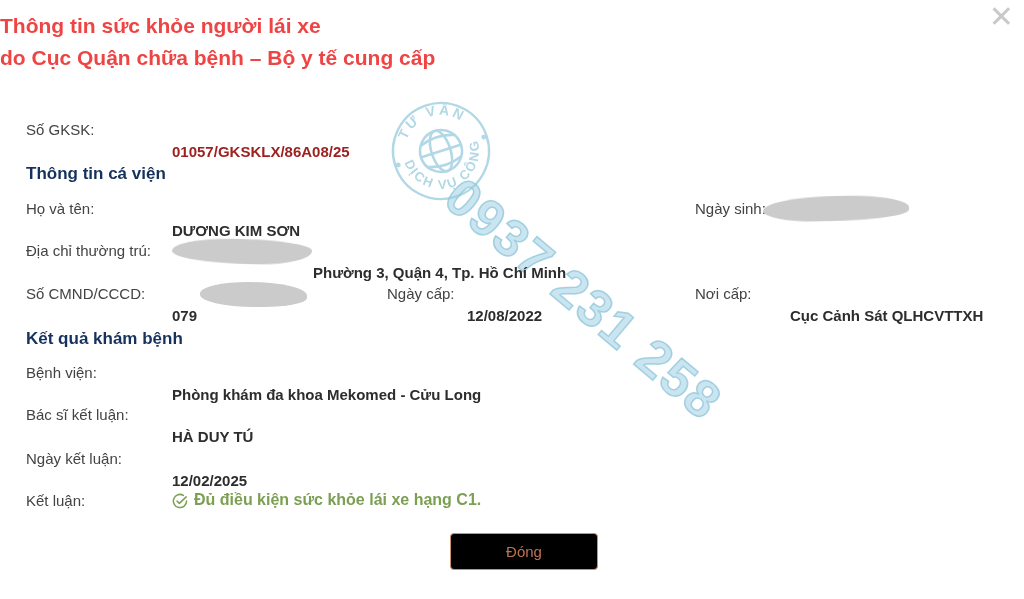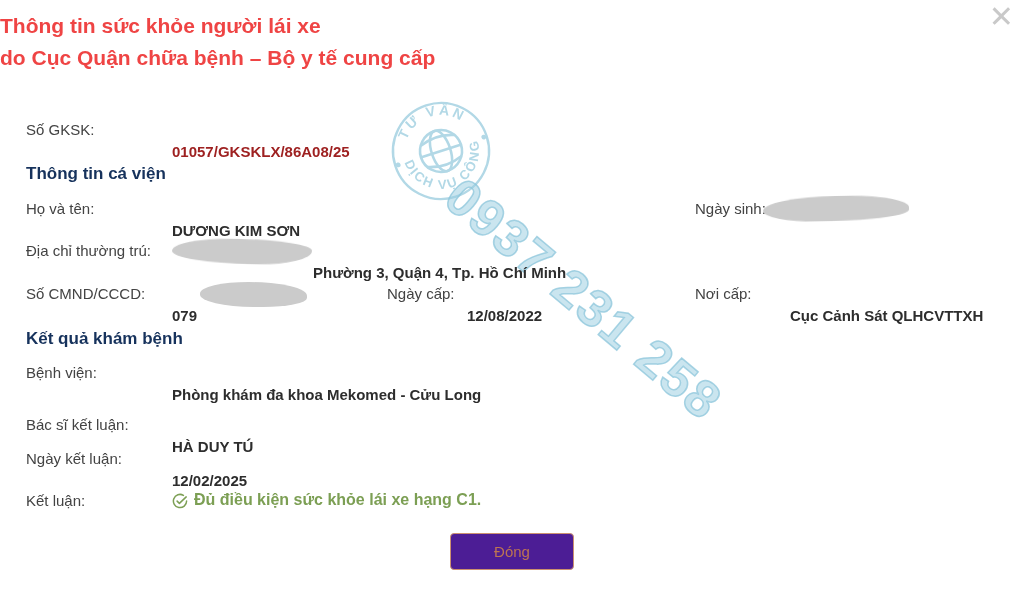--- a/index.html
+++ b/index.html
@@ -34,33 +34,33 @@
   .val { position:absolute; font-size:15px; font-weight:bold; color:#2d2d2d; white-space:nowrap;margin-top:22px; }
   .heading { position:absolute; left:26px; font-size:17px; font-weight:bold; color:#16325c; white-space:nowrap; }
   .gksk-val { color:#9e2121; }
   .blob { position:absolute; background:#cbcbcb; filter:blur(0.6px); }
   .blob.dob  { left:763px; top:196px; width:146px; height:25px; border-radius:55% 45% 60% 40% / 60% 55% 45% 50%; transform:rotate(-1deg); }
   .blob.addr { left:172px; top:239px; width:140px; height:25px; border-radius:45% 55% 40% 60% / 55% 45% 60% 50%; transform:rotate(1deg); }
   .blob.cmnd { left:200px; top:282px; width:107px; height:25px; border-radius:50% 60% 45% 55% / 50% 60% 40% 55%; }
   .conclusion { position:absolute; left:172px; top:491px; font-size:16px; font-weight:bold; color:#7c9f54; white-space:nowrap; display:flex; align-items:flex-end; gap:6px; }
   .check-ico { width:16px; height:16px; display:inline-block; }
   .dong-btn {
-    position:absolute; left:450px; top:533px; width:124px; height:37px; z-index:3;
-    background:#4c1d95; border:1px solid #cc9070; border-radius:4px;
+    position:absolute; left:450px; top:533px; width:148px; height:37px; z-index:3;
+    background:#000000; border:1px solid #cc9070; border-radius:4px;
     color:#bd7453; font-size:15px; font-family:inherit; cursor:pointer;
   }
   
   .y-gksk  { top:121px; }
   .y-ph    { top:164px; }
   .y-name  { top:200px; }
   .y-addr  { top:242px; }
   .y-cmnd  { top:285px; }
   .y-rh    { top:329px; }
   .y-hosp  { top:364px; }
-  .y-doc   { top:416px;text-align:center; }
+  .y-doc   { top:406px;text-align:center; }
   .y-cdate { top:450px; }
   .y-concl { top:492px; }
   
   .x-lab   { left:26px; }
   .x-val   { left:172px; }
   .x-addrv { left:313px; }
   .x-ncap  { left:360px;margin-left:27px; }
   .x-ncapv { left:467px; }
   .x-rlab  { left:695px; }
   .x-rval  { left:790px; }

